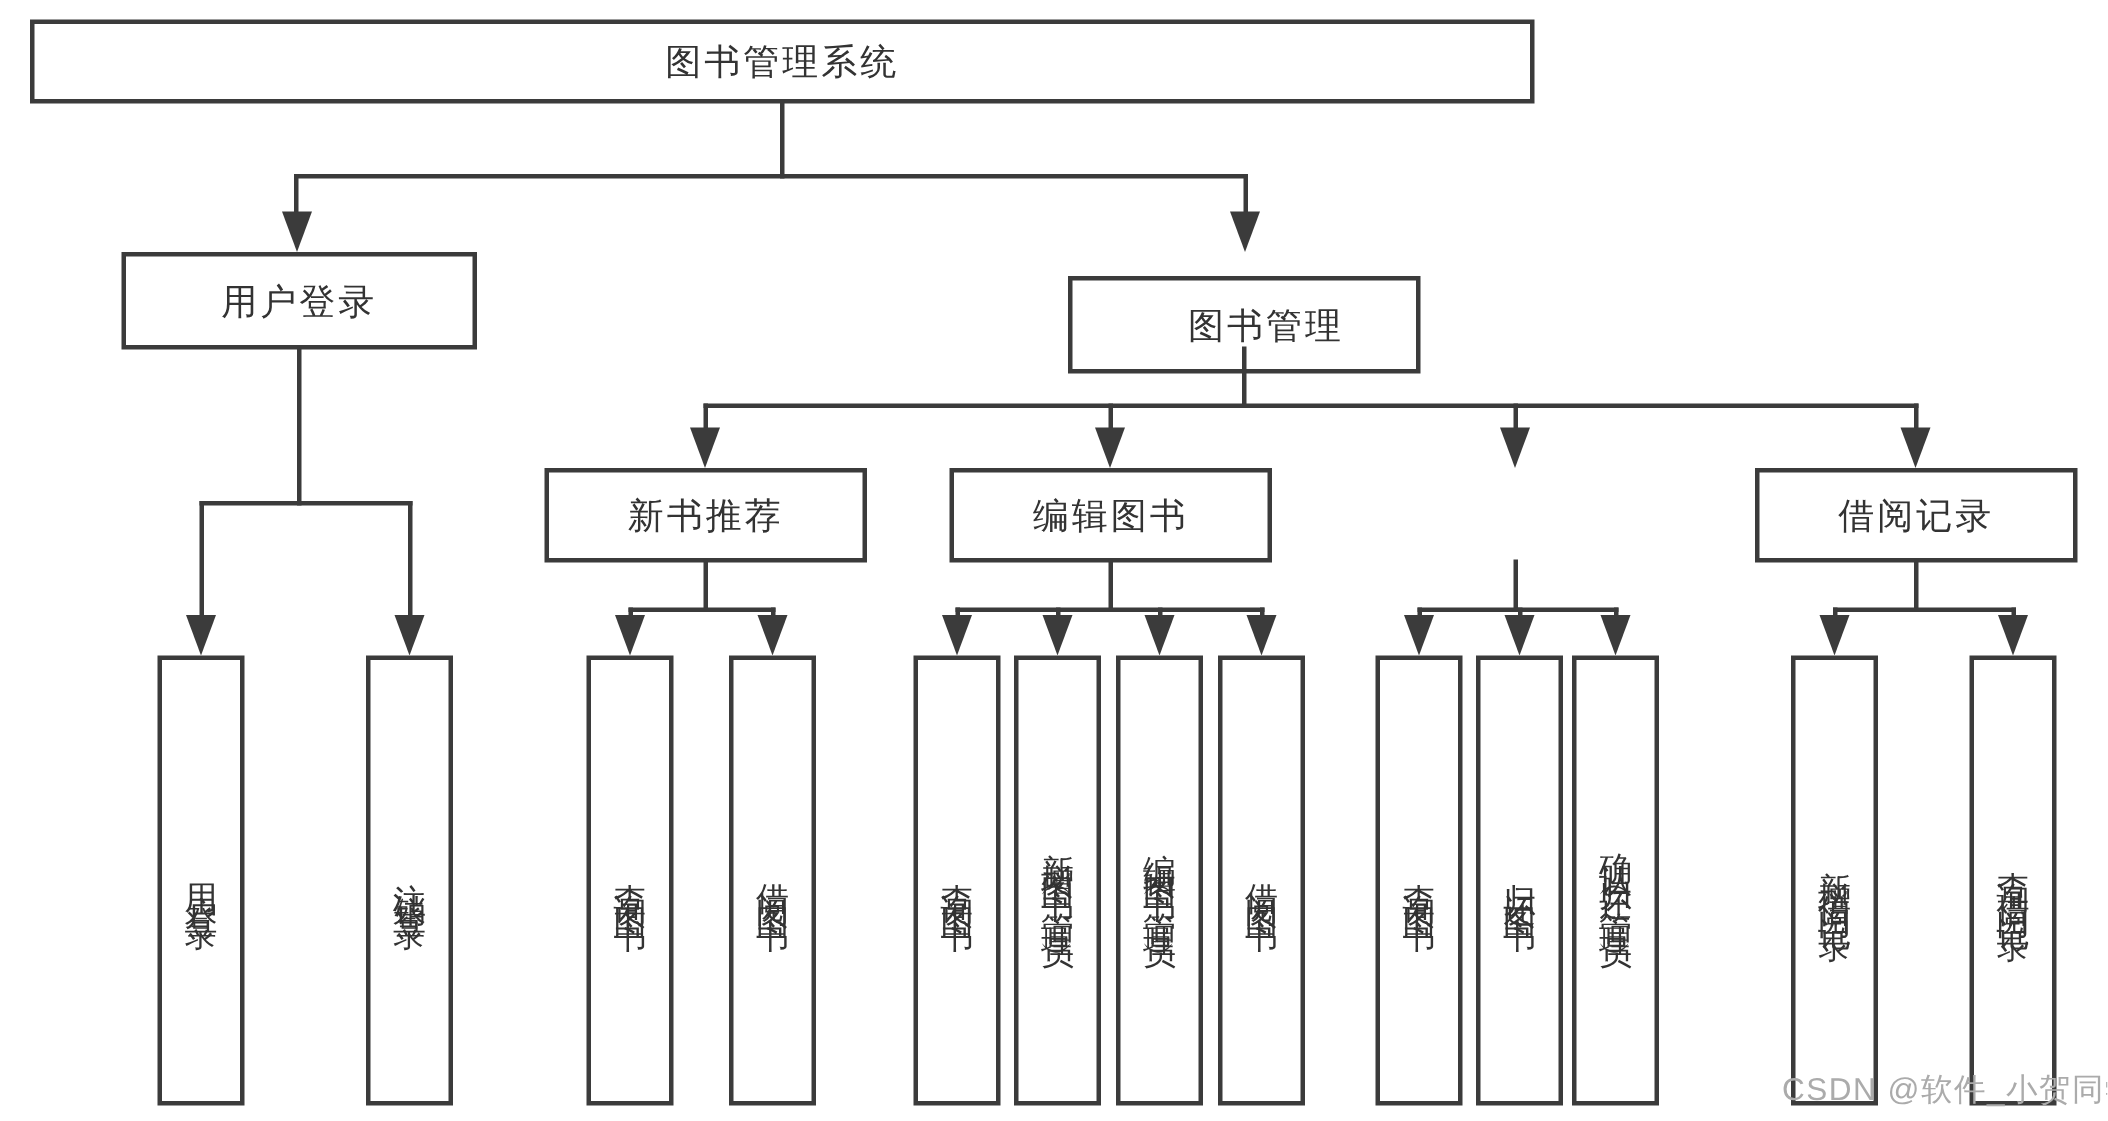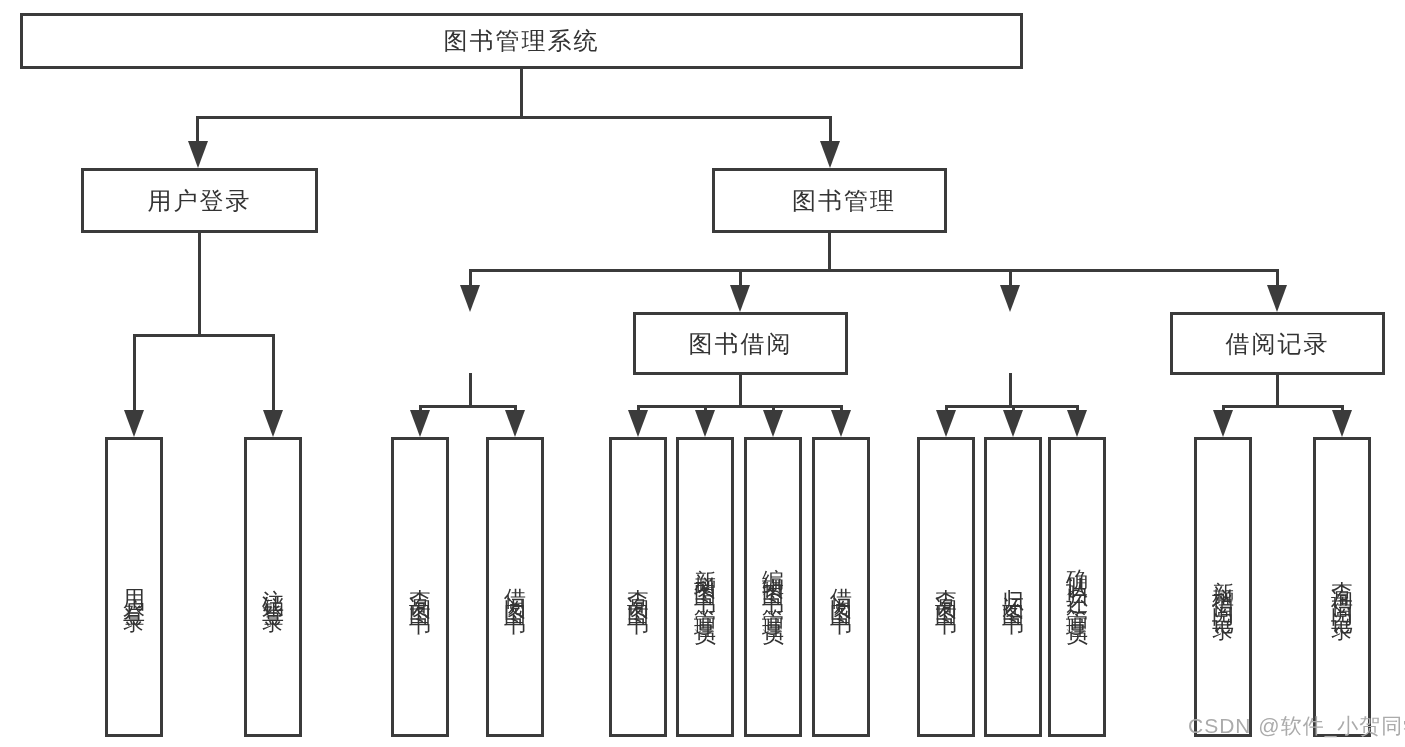--- a/index.html
+++ b/index.html
@@ -75,41 +75,42 @@
   <div class="box" style="left:20px; top:13px; width:1003px; height:56px;">图书管理系统</div>
 
   <div class="v" style="left:520px; top:67px; height:52px;"></div>
   <div class="h" style="left:196px; top:116px; width:636px;"></div>
   <div class="v" style="left:196px; top:116px; height:30px;"></div>
   <div class="v" style="left:829px; top:116px; height:30px;"></div>
   <div class="arr" style="left:188px; top:141px;"></div>
   <div class="arr" style="left:820px; top:141px;"></div>
 
   <div class="box" style="left:81px; top:168px; width:237px; height:65px;">用户登录</div>
-  <div class="box" style="left:712px; top:168px; width:235px; height:65px;padding-left:29px;">图书管理</div>
+  <div class="box" style="left:712px; top:184px; width:235px; height:65px;padding-left:29px;">图书管理</div>
 
   <div class="v" style="left:198px; top:231px; height:106px;"></div>
   <div class="h" style="left:133px; top:334px; width:142px;"></div>
   <div class="v" style="left:133px; top:334px; height:80px;"></div>
   <div class="v" style="left:272px; top:334px; height:80px;"></div>
   <div class="arr" style="left:124px; top:410px;"></div>
   <div class="arr" style="left:263px; top:410px;"></div>
 
   <div class="v" style="left:828px; top:231px; height:41px;"></div>
   <div class="h" style="left:469px; top:269px; width:810px;"></div>
   <div class="v" style="left:469px; top:269px; height:19px;"></div>
   <div class="v" style="left:739px; top:269px; height:19px;"></div>
   <div class="v" style="left:1009px; top:269px; height:19px;"></div>
   <div class="v" style="left:1276px; top:269px; height:19px;"></div>
   <div class="arr" style="left:460px; top:285px;"></div>
   <div class="arr" style="left:730px; top:285px;"></div>
   <div class="arr" style="left:1000px; top:285px;"></div>
   <div class="arr" style="left:1267px; top:285px;"></div>
 
-  <div class="box" style="left:633px; top:312px; width:215px; height:63px;">图书借阅</div>
+  <div class="box" style="left:363px; top:312px; width:215px; height:63px;">新书推荐</div>
+  <div class="box" style="left:633px; top:312px; width:215px; height:63px;">编辑图书</div>
   <div class="box" style="left:1170px; top:312px; width:215px; height:63px;">借阅记录</div>
 
   <div class="v" style="left:469px; top:373px; height:35px;"></div>
   <div class="h" style="left:419px; top:405px; width:98px;"></div>
   <div class="v" style="left:419px; top:405px; height:10px;"></div>
   <div class="v" style="left:514px; top:405px; height:10px;"></div>
   <div class="arr" style="left:410px; top:410px;"></div>
   <div class="arr" style="left:505px; top:410px;"></div>
 
   <div class="v" style="left:739px; top:373px; height:35px;"></div>

